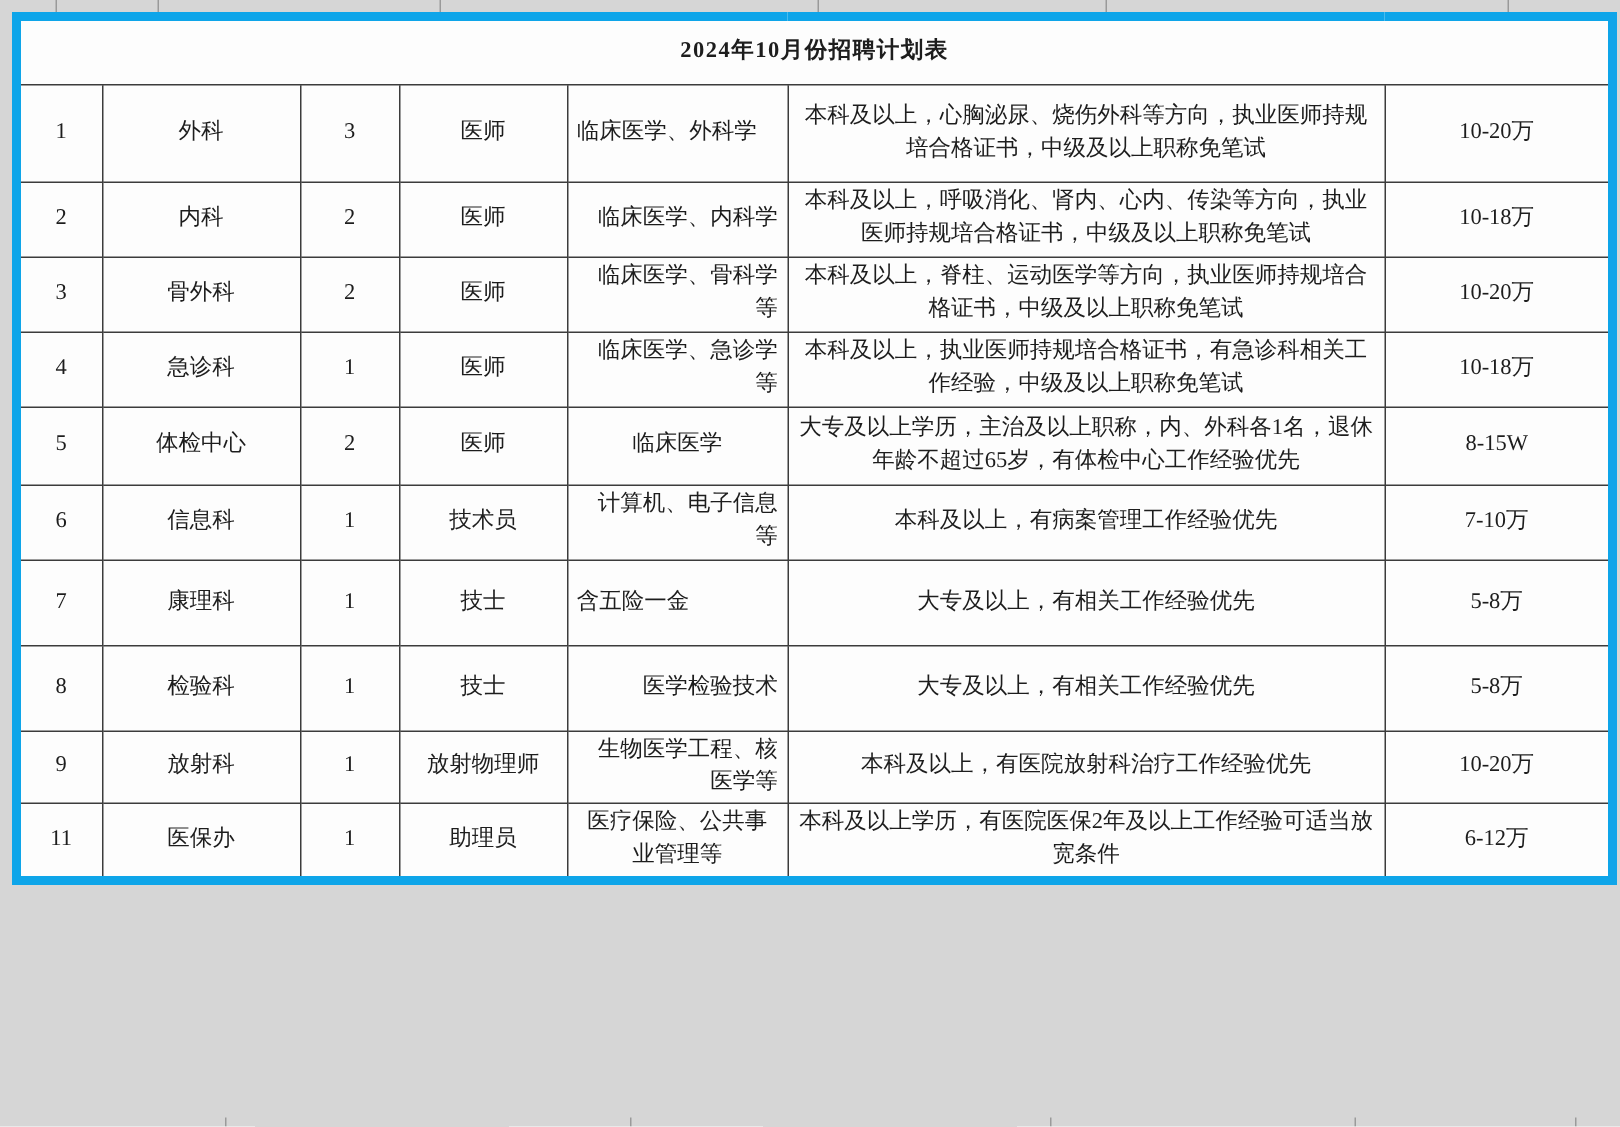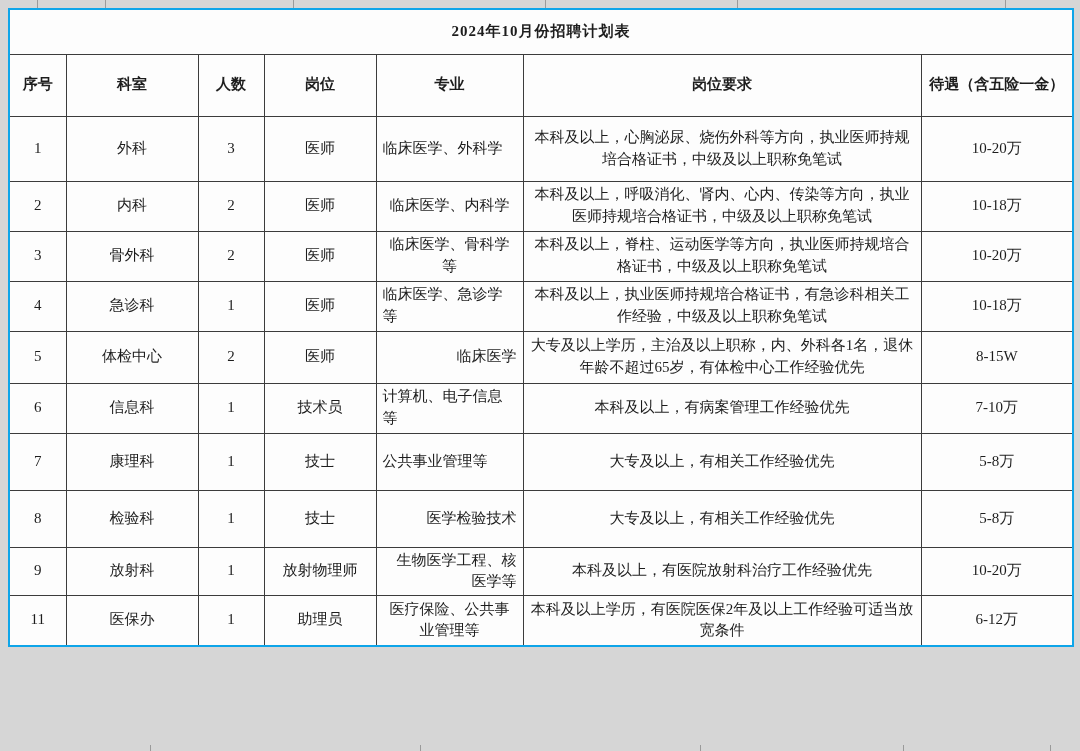--- a/index.html
+++ b/index.html
@@ -14,21 +14,21 @@
   .stub{position:absolute;width:1px;background:#9a9a9a;}
   .stub.top{top:0;height:8px;}
   .stub.bottom{bottom:0;height:6px;}
   table.sheet{
     position:absolute;left:8px;top:8px;
     width:1064px;
     border-collapse:collapse;
     background:#fdfdfd;
     table-layout:fixed;
   }
-  table.sheet{border:2px solid #0ea5e9;}
+  table.sheet{border:6px solid #0ea5e9;}
   table.sheet td,table.sheet th{
     border:1px solid #3c3c3c;
     padding:2px 6px;
     font-size:15px;
     line-height:1.45;
     text-align:center;
     vertical-align:middle;
     overflow:hidden;
   }
   td.title-cell{
@@ -61,90 +61,81 @@
       <col style="width:66px">
     <col style="width:112px">
       <col style="width:147px">
       <col style="width:398px">
     <col style="width:152px">
   </colgroup>
   <tbody>
     <tr style="height:45px">
       <td class="title-cell" colspan="7">2024年10月份招聘计划表</td>
     </tr>
-    <tr style="height:62px">
-      <th class="col-header">序号</th>
-      <th class="col-header">科室</th>
-      <th class="col-header">人数</th>
-      <th class="col-header">岗位</th>
-      <th class="col-header">专业</th>
-      <th class="col-header">岗位要求</th>
-      <th class="col-header">待遇（含五险一金）</th>
-    </tr>
 
     <tr style="height: 65px;">
     <td class="num">1</td>
     <td>外科</td>
     <td class="num">3</td>
     <td>医师</td>
     <td style="text-align:left">临床医学、外科学</td>
     <td class="req">本科及以上，心胸泌尿、烧伤外科等方向，执业医师持规培合格证书，中级及以上职称免笔试</td>
     <td>10-20万</td>
   </tr>
       <tr style="height: 50px;">
     <td class="num">2</td>
     <td>内科</td>
     <td class="num">2</td>
     <td>医师</td>
-    <td style="text-align:center">临床医学、内科学</td>
+    <td style="text-align:right">临床医学、内科学</td>
     <td class="req">本科及以上，呼吸消化、肾内、心内、传染等方向，执业医师持规培合格证书，中级及以上职称免笔试</td>
     <td>10-18万</td>
   </tr>
       <tr style="height: 50px;">
     <td class="num">3</td>
     <td>骨外科</td>
     <td class="num">2</td>
     <td>医师</td>
-    <td style="text-align:center">临床医学、骨科学等</td>
+    <td style="text-align:right">临床医学、骨科学等</td>
     <td class="req">本科及以上，脊柱、运动医学等方向，执业医师持规培合格证书，中级及以上职称免笔试</td>
     <td>10-20万</td>
   </tr>
       <tr style="height: 50px;">
     <td class="num">4</td>
     <td>急诊科</td>
     <td class="num">1</td>
     <td>医师</td>
-    <td style="text-align:left">临床医学、急诊学等</td>
+    <td style="text-align:right">临床医学、急诊学等</td>
     <td class="req">本科及以上，执业医师持规培合格证书，有急诊科相关工作经验，中级及以上职称免笔试</td>
     <td>10-18万</td>
   </tr>
       <tr style="height: 52px;">
     <td class="num">5</td>
     <td>体检中心</td>
     <td class="num">2</td>
     <td>医师</td>
-    <td style="text-align:right">临床医学</td>
+    <td style="text-align:center">临床医学</td>
     <td class="req">大专及以上学历，主治及以上职称，内、外科各1名，退休年龄不超过65岁，有体检中心工作经验优先</td>
     <td>8-15W</td>
   </tr>
       <tr style="height: 50px;">
     <td class="num">6</td>
     <td>信息科</td>
     <td class="num">1</td>
     <td>技术员</td>
-    <td style="text-align:left">计算机、电子信息等</td>
+    <td style="text-align:right">计算机、电子信息等</td>
     <td class="req">本科及以上，有病案管理工作经验优先</td>
     <td>7-10万</td>
   </tr>
       <tr style="height: 57px;">
     <td class="num">7</td>
     <td>康理科</td>
     <td class="num">1</td>
     <td>技士</td>
-    <td style="text-align:left">公共事业管理等</td>
+    <td style="text-align:left">含五险一金</td>
     <td class="req">大专及以上，有相关工作经验优先</td>
     <td>5-8万</td>
   </tr>
       <tr style="height: 57px;">
     <td class="num">8</td>
     <td>检验科</td>
     <td class="num">1</td>
     <td>技士</td>
     <td style="text-align:right">医学检验技术</td>
     <td class="req">大专及以上，有相关工作经验优先</td>

